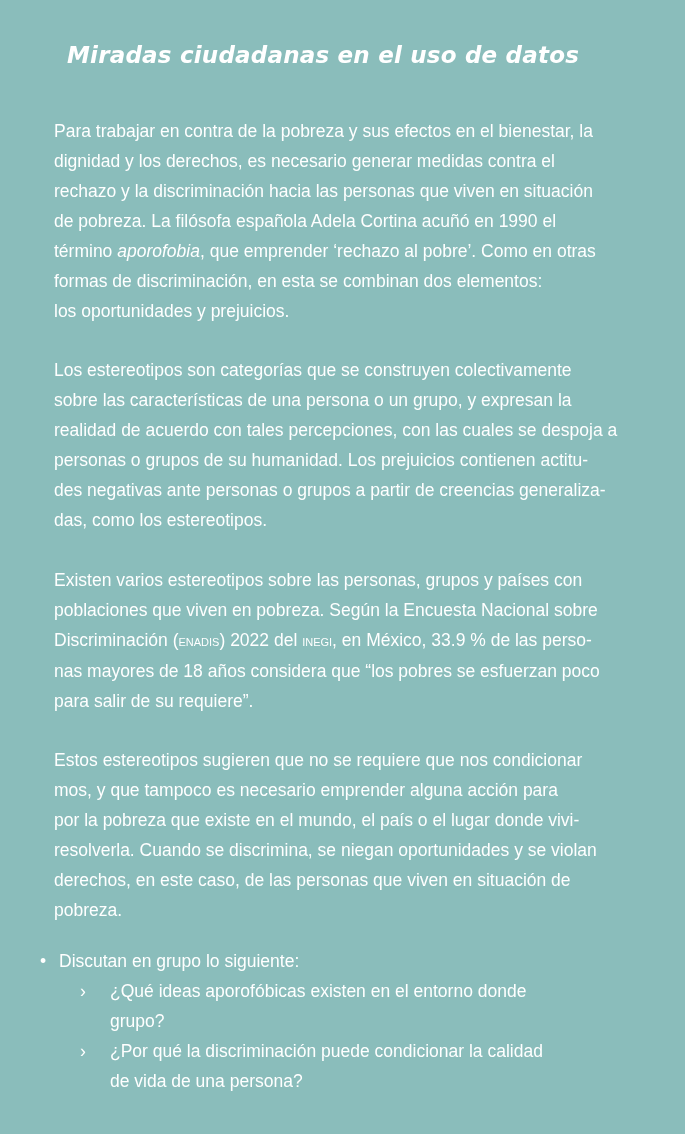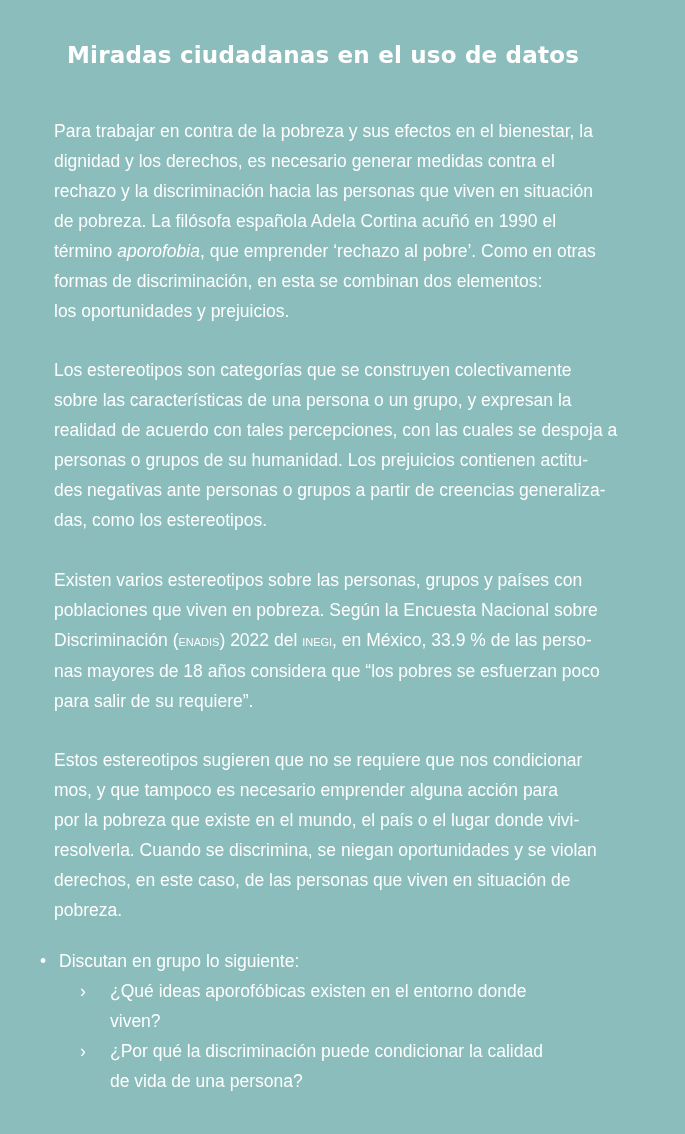--- a/index.html
+++ b/index.html
@@ -9,20 +9,21 @@
     color: #ffffff;
     font-family: "Liberation Sans", "DejaVu Sans", sans-serif;
     overflow: hidden;
     position: relative;
   }
   .title {
     position: absolute; left: 67px; top: 42px;
     font-family: "DejaVu Sans", sans-serif;
     font-weight: bold; font-size: 23px; letter-spacing: 0.2px;
     margin: 0;
+    font-style: italic;
   }
   .para {
     position: absolute; left: 44px; width: 640px;
     font-size: 17.5px; line-height: 30px;
     margin: 10px;
   }
   .para .line { display: block; white-space: nowrap; }
   .sc { font-variant: small-caps; text-transform: lowercase; font-size: 15px; }
   em { font-style: italic; }
   .bullet-list { position: absolute; left: 40px; top: 946px; width: 640px; font-size: 17.5px; line-height: 30px; margin: 0; padding: 0; list-style: none; }
@@ -73,21 +74,21 @@
   <span class="line">pobreza.</span>
 </div>
 
 <ul class="bullet-list">
   <li class="bullet">
     <span class="dot">•</span>
     <span>Discutan en grupo lo siguiente:</span>
     <div class="sub">
       <span class="chev">›</span>
       <span class="line">¿Qué ideas aporofóbicas existen en el entorno donde</span>
-      <span class="line">viven?</span>
+      <span class="line">grupo?</span>
     </div>
     <div class="sub">
       <span class="chev">›</span>
       <span class="line">¿Por qué la discriminación puede condicionar la calidad</span>
       <span class="line">de vida de una persona?</span>
     </div>
   </li>
 </ul>
 
 </body></html>

